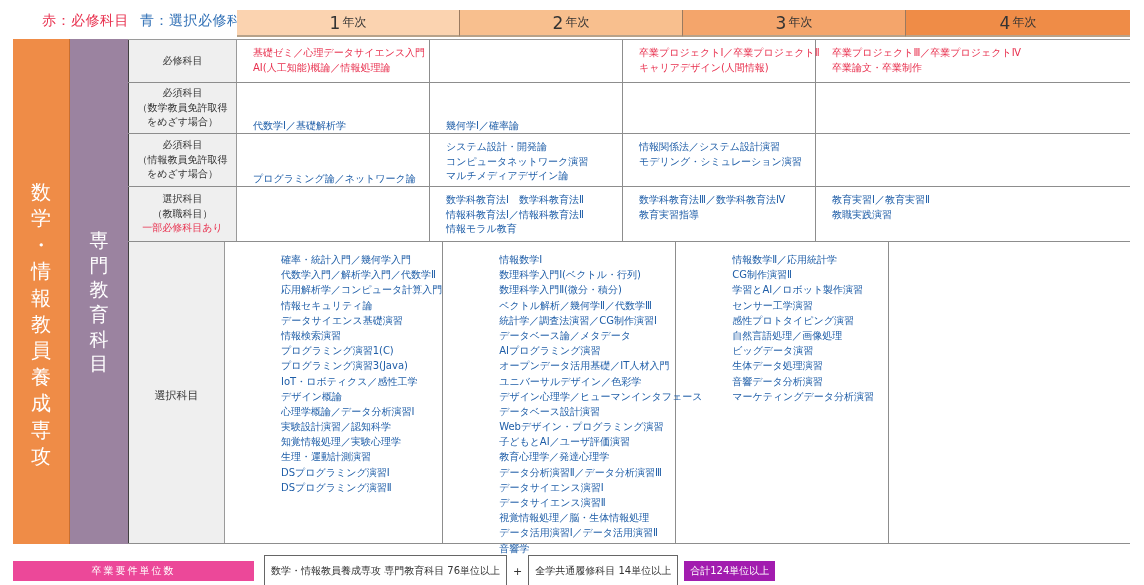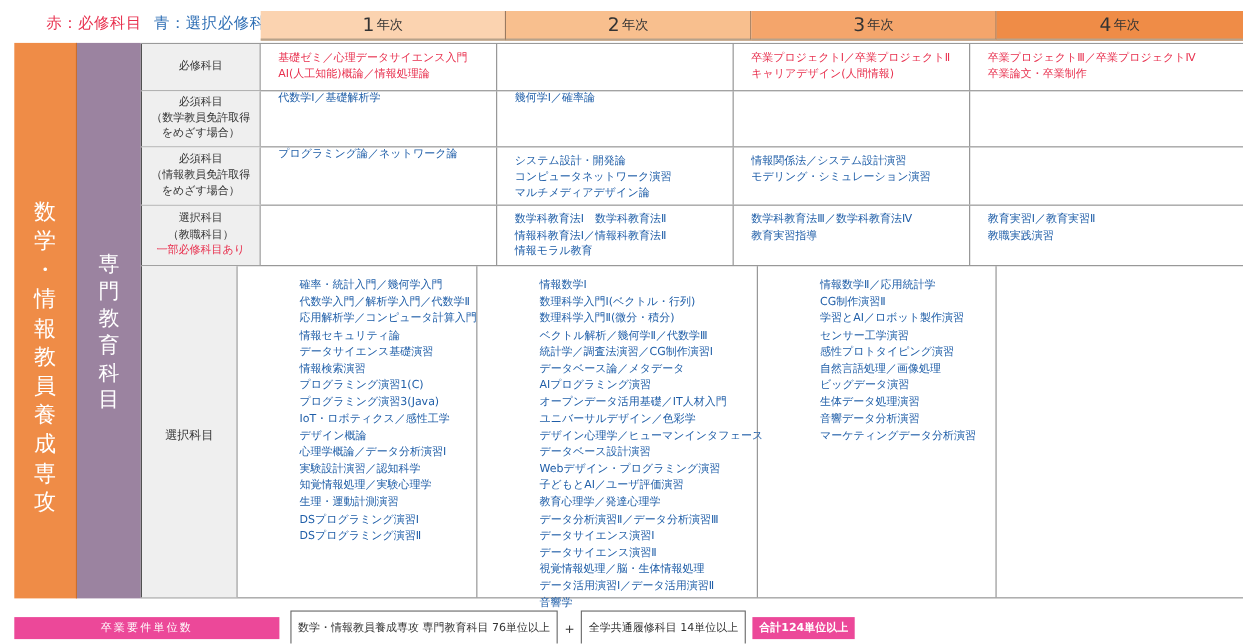--- a/index.html
+++ b/index.html
@@ -23,46 +23,46 @@
   .vtext { position: absolute; left: 0; right: 0; color: #fff; text-align: center; line-height: 1.32; font-size: 20px; }
   .band-major .vtext { top: 140px; }
   .band-sub .vtext { top: 189px; font-size: 19px; line-height: 1.3; }
 
   .row { position: absolute; left: 128px; width: 1002px; display: flex; box-sizing: border-box;
          border-bottom: 1px solid #8d8d8d; }
   .row .lbl { width: 109px; background: #efefef; border-left: 1px solid #404040; border-right: 1px solid #9a9a9a;
               box-sizing: border-box; display: flex; flex-direction: column; align-items: center; justify-content: center;
               font-size: 10px; line-height: 1.45; color: #333; text-align: center; }
   .row .lbl .note { color: #e8304e; }
-  .row .cell { width: 215px; box-sizing: border-box; border-right: 1px solid #8d8d8d; padding: 6px 0 0 16px;
+  .row .cell { width: 193px; box-sizing: border-box; border-right: 1px solid #8d8d8d; padding: 6px 0 0 16px;
                font-size: 10px; line-height: 1.45; white-space: nowrap; }
   .row .cell:last-child { width: 224px; border-right: none; }
-  .row .cell.vc { display: flex; align-items: flex-start; padding-top: 0; }
+  .row .cell.vc { display: flex; align-items: flex-end; padding-top: 0; }
   .red-t { color: #e8304e; }
   .blue-t { color: #1f5ea8; }
   .line { display: block; }
 
   .r1 { top: 39px; height: 44px; }
   .r2 { top: 83px; height: 51px; }
   .r3 { top: 134px; height: 53px; }
   .r4 { top: 187px; height: 55px; }
   .r5 { top: 242px; height: 302px; }
   .r5 .cell { padding-top: 10px; line-height: 1.52; margin-left: 40px; }
   .r5 .lbl { justify-content: flex-start; padding-top: 146px; font-size: 11px; }
   .r1 .lbl, .r2 .lbl, .r3 .lbl, .r4 .lbl { border-top: none; }
   .r1 { border-top: 1px solid #9a9a9a; }
 
   .footer { position: absolute; top: 561px; left: 13px; height: 20px; display: flex; align-items: center; }
   .f-title { width: 241px; height: 20px; background: #ec4899; color: #fff; font-size: 10px; display: flex;
              align-items: center; justify-content: center; letter-spacing: 2px; }
   .f-box { margin-left: 10px; height: 32px; border: 1px solid #666; box-sizing: border-box; display: flex;
            align-items: center; padding: 0 6px; font-size: 10px; color: #333; white-space: nowrap; }
   .f-plus { margin-left: 6px; margin-right: -4px; font-size: 11px; color: #333; }
-  .f-total { margin-left: 6px; height: 20px; background: #ec4899; color: #fff; font-size: 10px; display: flex;
-             align-items: center; padding: 0 6px; font-weight: bold; }
+  .f-total { margin-left: 6px; height: 20px; background: #a21caf; color: #fff; font-size: 10px; display: flex;
+             align-items: center; padding: 0 6px; }
 </style>
 </head>
 <body>
 
 <div class="legend">
   <span class="red">赤：必修科目</span>
   <span class="blue">青：選択必修科目</span>
 </div>
 
 <div class="hdr y1">

